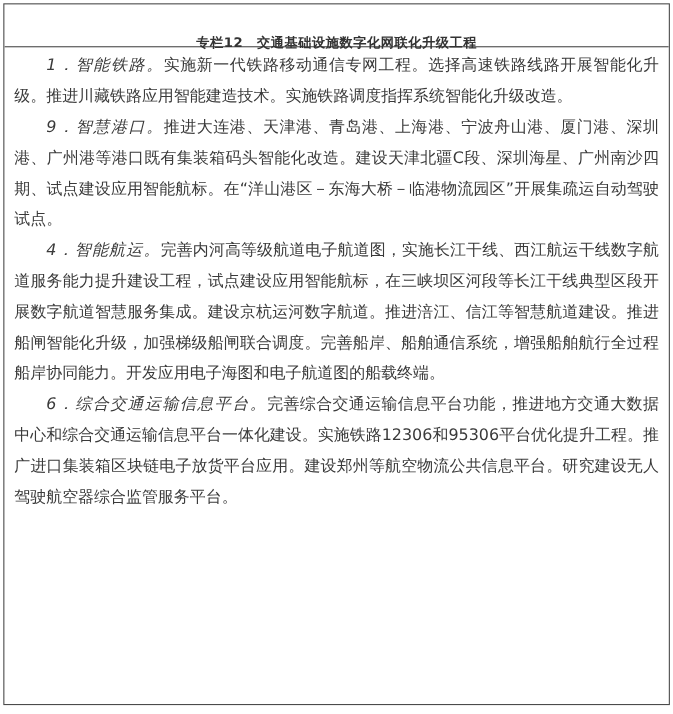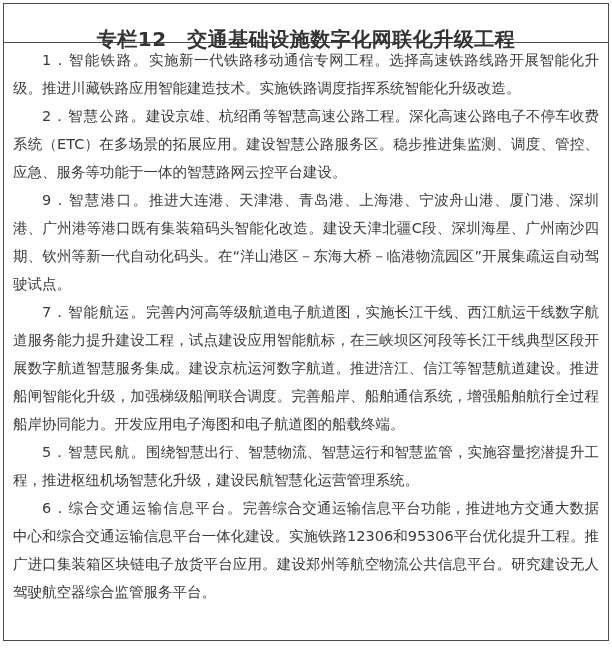--- a/index.html
+++ b/index.html
@@ -23,52 +23,51 @@
   }
   .title-bar {
     box-sizing: border-box;
     height: 39px;
     border-bottom: 1px solid #4b4b4b;
     display: flex;
     align-items: center;
     justify-content: center;
   }
   .title-text {
-    font-size: 20px;
+    font-size: 12px;
     font-weight: bold;
     color: #333333;
     letter-spacing: 0.5px;
     white-space: pre;
     margin-top: 32px;
   }
   .body-area {
     box-sizing: border-box;
     padding: 3px 9px 0 9px;
     color: #3a3a3a;
     font-size: 14.5px;
     line-height: 28px;
   }
   .para {
     margin: 0;
     text-indent: 2em;
     text-align: justify;
     word-break: break-all;
   }
   .lead {
+    font-style: italic;
     letter-spacing: 1px;
   }
 </style>
 </head>
 <body>
 
 <div class="doc-box">
   <div class="title-bar">
     <span class="title-text">专栏12　交通基础设施数字化网联化升级工程</span>
   </div>
   <div class="body-area">
     <p class="para"><span class="lead">1．智能铁路。</span><span>实施新一代铁路移动通信专网工程。选择高速铁路线路开展智能化升级。推进川藏铁路应用智能建造技术。实施铁路调度指挥系统智能化升级改造。</span></p>
-    <p class="para"><span class="lead">2．智慧公路。</span><span>建设京雄、杭绍甬等智慧高速公路工程。深化高速公路电子不停车收费系统（ETC）在多场景的拓展应用。建设智慧公路服务区。稳步推进集监测、调度、管控、应急、服务等功能于一体的智慧路网云控平台建设。</span></p>
-    <p class="para"><span class="lead">9．智慧港口。</span><span>推进大连港、天津港、青岛港、上海港、宁波舟山港、厦门港、深圳港、广州港等港口既有集装箱码头智能化改造。建设天津北疆C段、深圳海星、广州南沙四期、钦州等新一代自动化码头。在“洋山港区－东海大桥－临港物流园区”开展集疏运自动驾驶试点。</span></p>
-    <p class="para"><span class="lead">7．智能航运。</span><span>完善内河高等级航道电子航道图，实施长江干线、西江航运干线数字航道服务能力提升建设工程，试点建设应用智能航标，在三峡坝区河段等长江干线典型区段开展数字航道智慧服务集成。建设京杭运河数字航道。推进涪江、信江等智慧航道建设。推进船闸智能化升级，加强梯级船闸联合调度。完善船岸、船舶通信系统，增强船舶航行全过程船岸协同能力。开发应用电子海图和电子航道图的船载终端。</span></p>
-    <p class="para"><span class="lead">5．智慧民航。</span><span>围绕智慧出行、智慧物流、智慧运行和智慧监管，实施容量挖潜提升工程，推进枢纽机场智慧化升级，建设民航智慧化运营管理系统。</span></p>
+    <p class="para"><span class="lead">9．智慧港口。</span><span>推进大连港、天津港、青岛港、上海港、宁波舟山港、厦门港、深圳港、广州港等港口既有集装箱码头智能化改造。建设天津北疆C段、深圳海星、广州南沙四期、试点建设应用智能航标。在“洋山港区－东海大桥－临港物流园区”开展集疏运自动驾驶试点。</span></p>
+    <p class="para"><span class="lead">4．智能航运。</span><span>完善内河高等级航道电子航道图，实施长江干线、西江航运干线数字航道服务能力提升建设工程，试点建设应用智能航标，在三峡坝区河段等长江干线典型区段开展数字航道智慧服务集成。建设京杭运河数字航道。推进涪江、信江等智慧航道建设。推进船闸智能化升级，加强梯级船闸联合调度。完善船岸、船舶通信系统，增强船舶航行全过程船岸协同能力。开发应用电子海图和电子航道图的船载终端。</span></p>
     <p class="para"><span class="lead">6．综合交通运输信息平台。</span><span>完善综合交通运输信息平台功能，推进地方交通大数据中心和综合交通运输信息平台一体化建设。实施铁路12306和95306平台优化提升工程。推广进口集装箱区块链电子放货平台应用。建设郑州等航空物流公共信息平台。研究建设无人驾驶航空器综合监管服务平台。</span></p>
   </div>
 </div>
 
 </body></html>

